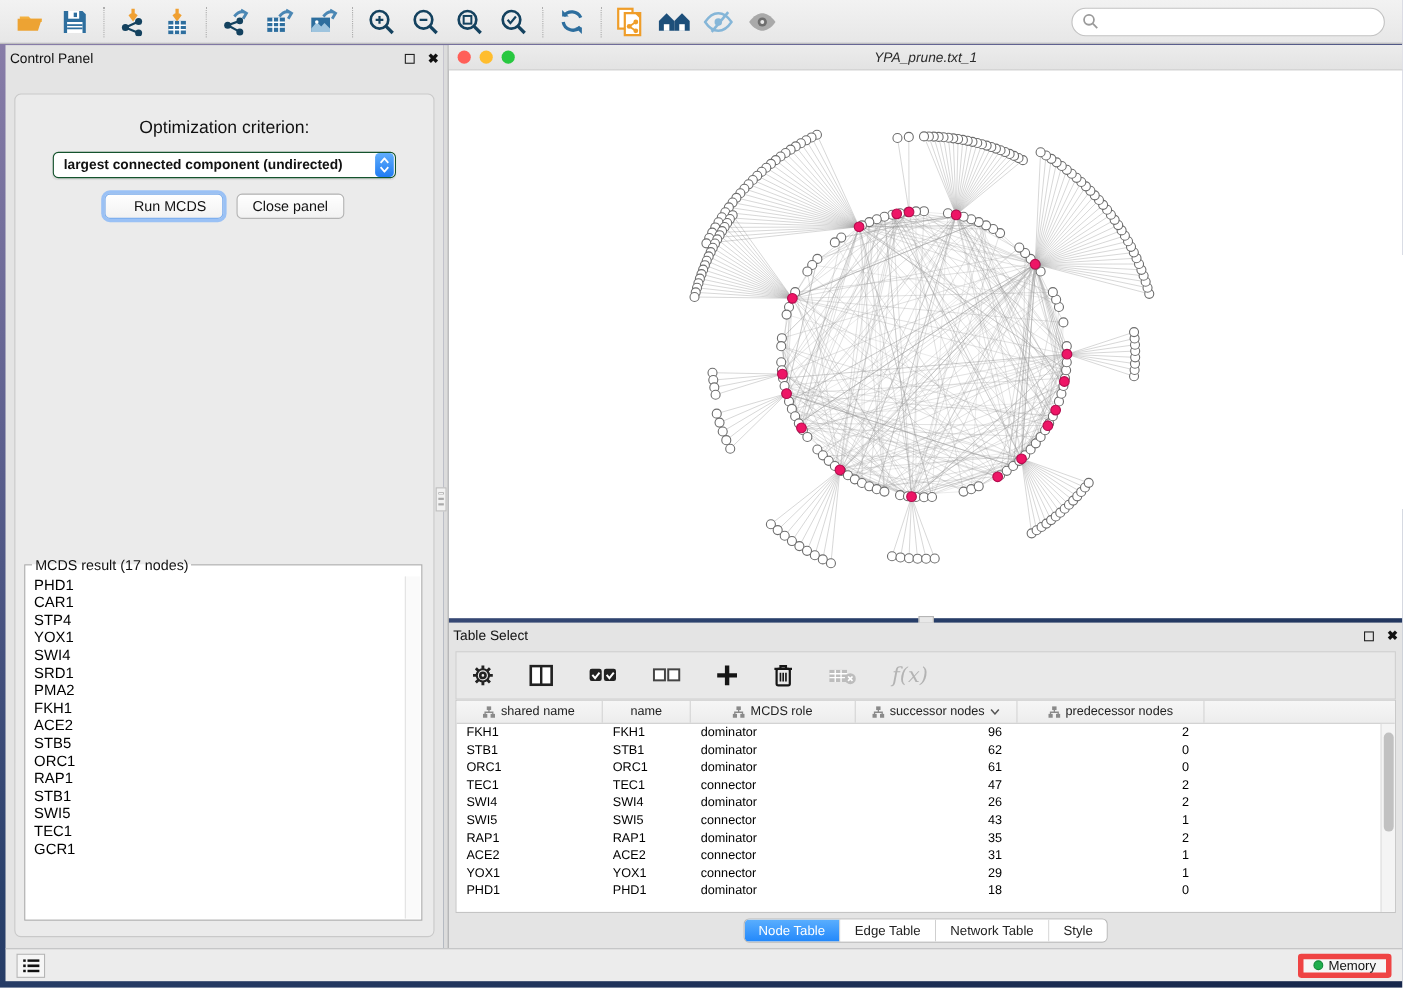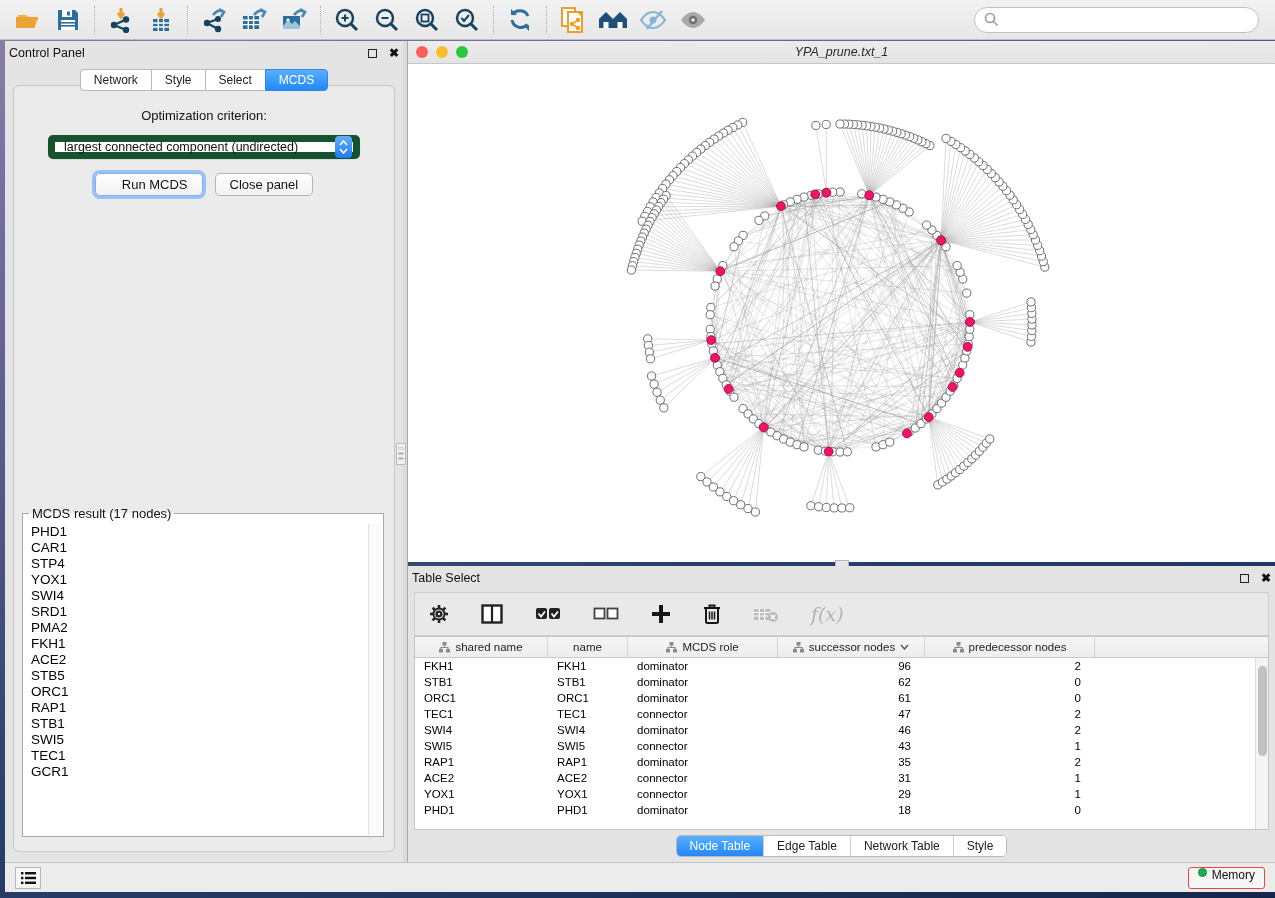--- a/index.html
+++ b/index.html
@@ -24,24 +24,24 @@
   .panel-titlebar .spacer { flex:1; }
   .win-float { width:9px; height:9px; border:1.5px solid #222; margin-right:12px; }
   .win-close { font-size:12px; font-weight:bold; color:#111; line-height:9px; }
   #cp-tabs { display:flex; justify-content:center; margin-top:4px; position:relative; z-index:2; }
   .seg-tab { padding:3px 13px; font-size:12px; background:#fff; border:1px solid #b9b9b9; border-right:none; color:#222; }
   .seg-tab:first-child { border-radius:4px 0 0 4px; }
   .seg-tab:last-child { border-right:1px solid #b9b9b9; border-radius:0 4px 4px 0; }
   .seg-tab.active { background:linear-gradient(#5aaefe,#2388fb); color:#fff; border-color:#2d86ef; }
   #cp-inner { position:absolute; left:8px; right:8px; top:44px; bottom:10px;
     background:#ebebeb; border:1px solid #c9c9c9; border-radius:6px; }
-  #opt-label { text-align:center; margin-top:22px; font-size:13px; color:#111; }
+  #opt-label { text-align:center; margin-top:22px; font-size:16px; color:#111; }
   #criterion-select { margin:12px auto 0; width:312px; height:24px; background:#fff;
-    border:7px solid #14532d; border-radius:5px; display:flex; align-items:center;
-    box-shadow:0 1px 1px rgba(0,0,0,.08); }
+    border:1px solid #14532d; border-radius:5px; display:flex; align-items:center;
+    box-shadow:0 1px 1px rgba(0,0,0,.08);font-weight:bold; }
   #criterion-select .sel-text { flex:1; padding-left:9px; font-size:12.5px; color:#111; white-space:nowrap; }
   #criterion-select .stepper { width:17px; height:22px; margin-right:1px; border-radius:4px;
     background:linear-gradient(#61aefc,#1f7bf2); display:flex; flex-direction:column; align-items:center; justify-content:center; gap:2px; }
   #cp-buttons { display:flex; justify-content:center; gap:12px; margin-top:14px; }
   .mac-btn { padding:3px 14px; font-size:13px; background:linear-gradient(#ffffff,#f2f2f2);
     border:1px solid #b4b4b4; border-radius:5px; color:#111; }
   .mac-btn.focused { box-shadow:0 0 0 3px rgba(110,170,250,.65); border-color:#7fb0ef;padding-left:26px; }
   #mcds-result { position:absolute; left:8px; right:10px; top:420px; bottom:14px; }
   #mcds-result fieldset { width:100%; height:100%; border:1px solid #a9a9a9; background:#fff; }
   #mcds-result legend { font-size:13px; color:#111; margin-left:6px; padding:0 3px; }
@@ -80,22 +80,22 @@
   #tp-tabs { position:absolute; left:0; right:0; bottom:5px; display:flex; justify-content:center; }
   #tp-tabs .bar { display:flex; background:#fff; border:1px solid #b9b9b9; border-radius:5px; overflow:hidden; }
   .bottom-tab { padding:3px 13px; font-size:12px; color:#222; border-right:1px solid #cfcfcf; background:#fff; }
   .bottom-tab:last-child { border-right:none; }
   .bottom-tab.active { background:linear-gradient(#5aaefe,#2388fb); color:#fff; }
 
   
   #status-bar { position:absolute; left:5px; right:0; top:862px; height:30px; background:#ececec; border-top:1px solid #c4c4c4;
     display:flex; align-items:center; padding:0 10px; }
   #list-btn { width:26px; height:22px; background:#f6f6f6; border:1px solid #b5b5b5; display:flex; align-items:center; justify-content:center; }
-  #memory-btn { margin-left:auto; height:22px; background:#f6f6f6; border:1px solid #ef4444; border-radius:3px;
-    display:flex; gap:5px; padding:0 9px; font-size:12px; color:#111; }
+  #memory-btn { margin-left:auto; height:22px; background:#f6f6f6; border:5px solid #ef4444; border-radius:3px;
+    display:flex; align-items:center; gap:5px; padding:0 9px; font-size:12px; color:#111; }
   #memory-dot { width:9px; height:9px; border-radius:50%; background:#1fae4d; border:1px solid #148a3a; }
 </style>
 </head>
 <body>
 
 <div id="screen">
 
   <div id="toolbar">
     <div class="tbtn">
       <svg width="26" height="24" viewBox="0 0 26 24">
@@ -235,26 +235,20 @@
     </div>
   </div>
 
   <div id="control-panel">
     <div class="panel-titlebar">
       <span>Control Panel</span>
       <span class="spacer"></span>
       <span class="win-float"></span>
       <span class="win-close">✖</span>
     </div>
-    <div id="cp-tabs">
-        <div class="seg-tab">Network</div>
-        <div class="seg-tab">Style</div>
-        <div class="seg-tab">Select</div>
-        <div class="seg-tab active">MCDS</div>
-      </div>
     <div id="cp-inner">
       <div id="opt-label">Optimization criterion:</div>
       <div id="criterion-select">
         <span class="sel-text">largest connected component (undirected)</span>
         <span class="stepper">
           <svg width="9" height="6" viewBox="0 0 9 6">
               <path d="M1 5l3.5-4L8 5" fill="none" stroke="#fff" stroke-width="1.6"></path>
             </svg>
           <svg width="9" height="6" viewBox="0 0 9 6">
               <path d="M1 1l3.5 4L8 1" fill="none" stroke="#fff" stroke-width="1.6"></path>
@@ -1174,21 +1168,21 @@
             <div class="td c0">TEC1</div>
             <div class="td c1">TEC1</div>
             <div class="td c2">connector</div>
             <div class="td c3 num">47</div>
             <div class="td c4 num">2</div>
           </div>
           <div class="trow">
             <div class="td c0">SWI4</div>
             <div class="td c1">SWI4</div>
             <div class="td c2">dominator</div>
-            <div class="td c3 num">46</div>
+            <div class="td c3 num">26</div>
             <div class="td c4 num">2</div>
           </div>
           <div class="trow">
             <div class="td c0">SWI5</div>
             <div class="td c1">SWI5</div>
             <div class="td c2">connector</div>
             <div class="td c3 num">43</div>
             <div class="td c4 num">1</div>
           </div>
           <div class="trow">

